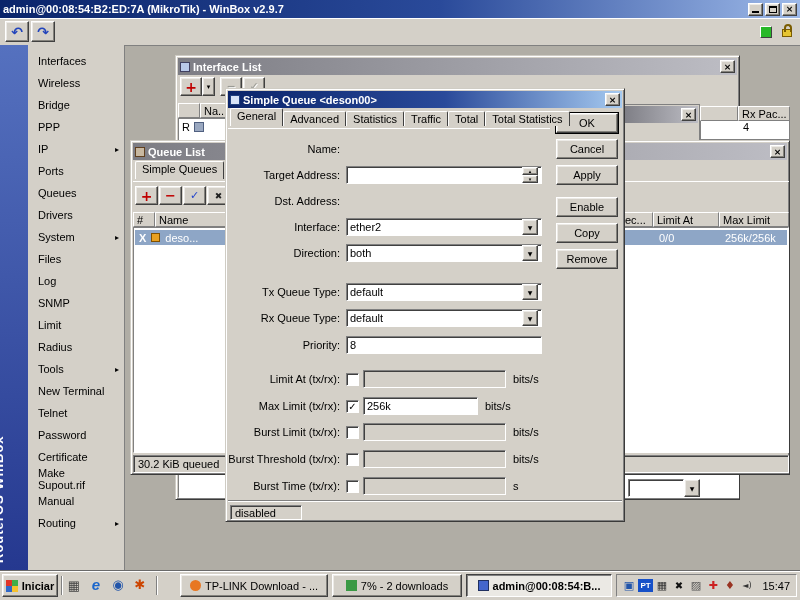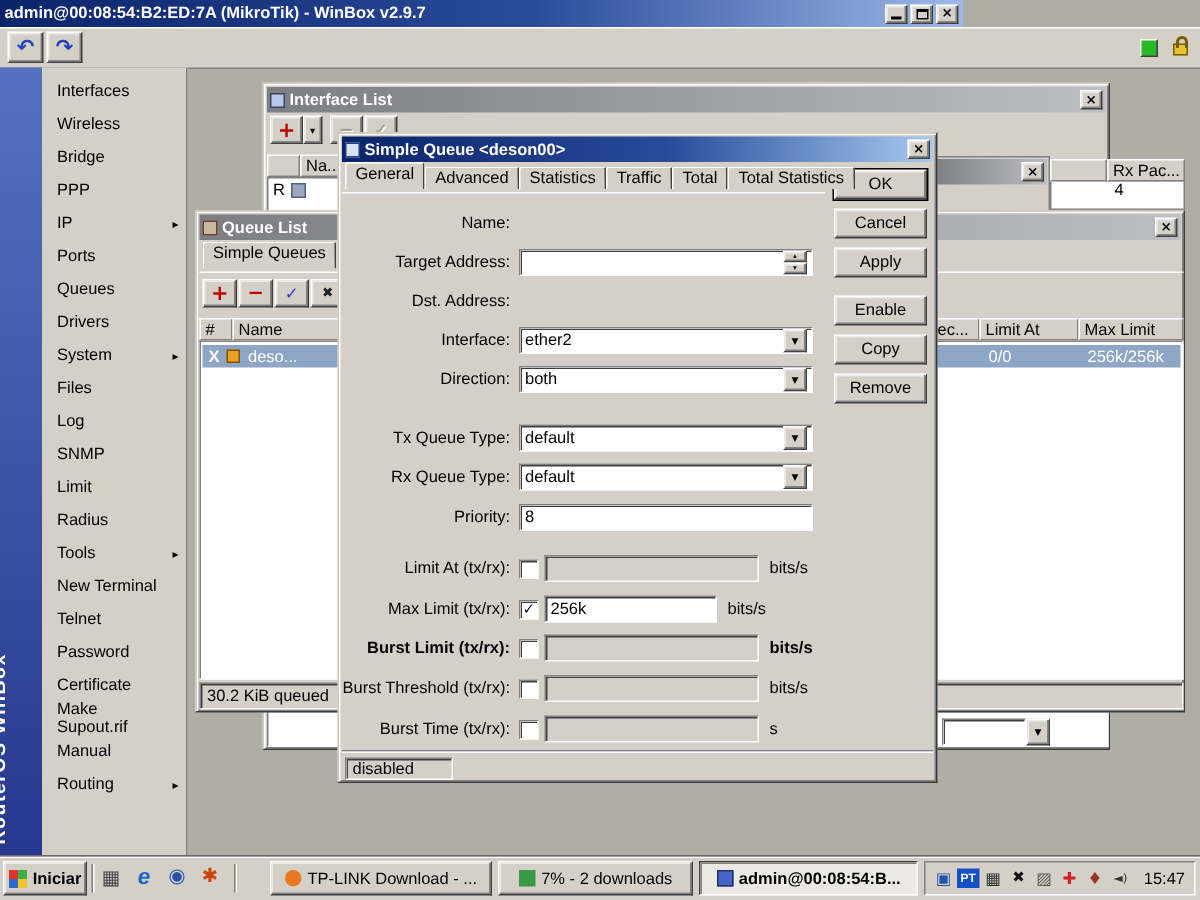--- a/index.html
+++ b/index.html
@@ -21,21 +21,21 @@
   .winframe { position:absolute; background:#d4d0c8; border:1px solid; border-color:#cfccc4 #3a3a3a #3a3a3a #cfccc4;
               box-shadow: inset 1px 1px 0 #fff, inset -1px -1px 0 #808080; }
   .tbar { height:17px; display:flex; align-items:center; padding:0 2px; gap:3px; margin:2px 2px 0 2px;
           font-weight:bold; color:#fff; overflow:hidden; white-space:nowrap; }
   .tbar.active { background:linear-gradient(90deg,#0a246a,#2a4a9a 55%,#a6caf0); }
   .tbar.inactive { background:linear-gradient(90deg,#7d7d84,#bdbdc4); }
   .wctl { width:15px; height:13px; font-size:9px; font-weight:bold; color:#000; }
   .ico { font-family:"DejaVu Sans",sans-serif; }
 
   
-  .apptitle { position:absolute; left:0; top:0; width:642px; height:18px;
+  .apptitle { position:absolute; left:0; top:0; width:800px; height:18px;
               background:linear-gradient(90deg,#0a246a,#2a4a9a 55%,#9db9e8);
               display:flex; align-items:center; padding:0 3px; color:#fff; font-weight:bold; }
   .topbar { position:absolute; left:0; top:18px; width:800px; height:27px; background:#d4d0c8;
             box-shadow: inset 0 1px 0 #fff, 0 1px 0 #808080; }
 
   .brand { position:absolute; left:0; top:45px; width:28px; height:526px;
            background:linear-gradient(180deg,#5571bf,#25388f); }
   .brandtext { position:absolute; bottom:8px; left:6px; transform-origin:0 100%; transform:rotate(-90deg);
                color:#fff; font-weight:bold; font-size:13px; letter-spacing:1px; white-space:nowrap; }
 
@@ -389,21 +389,21 @@
 
     <div class="drow" style="top:307px;">
       <span class="lbl">Max Limit (tx/rx):</span>
       <span class="cb ico on">✓</span>
       <div class="field" style="width:115px;margin-left:4px;">
           <span>256k</span>
         </div>
       <span class="unit">bits/s</span>
     </div>
 
-    <div class="drow" style="top:333px;font-weight:bold;">
+    <div class="drow" style="top:333px;">
       <span class="lbl">Burst Limit (tx/rx):</span>
       <span class="cb ico"></span>
       <div class="field dis" style="width:143px;margin-left:4px;">
           <span></span>
         </div>
       <span class="unit">bits/s</span>
     </div>
 
     <div class="drow" style="top:360px;">
       <span class="lbl">Burst Threshold (tx/rx):</span>

